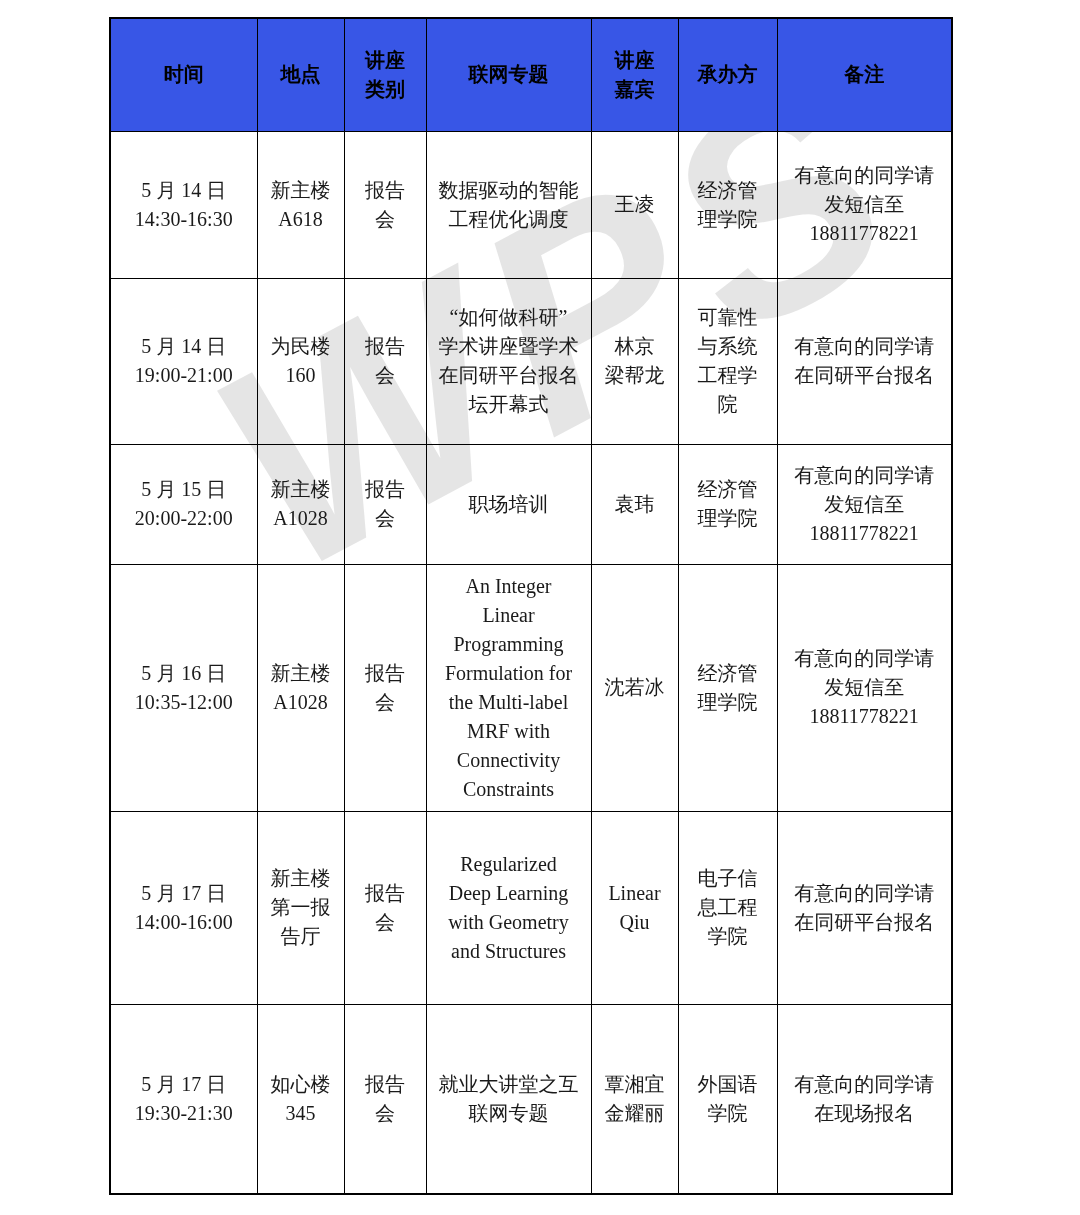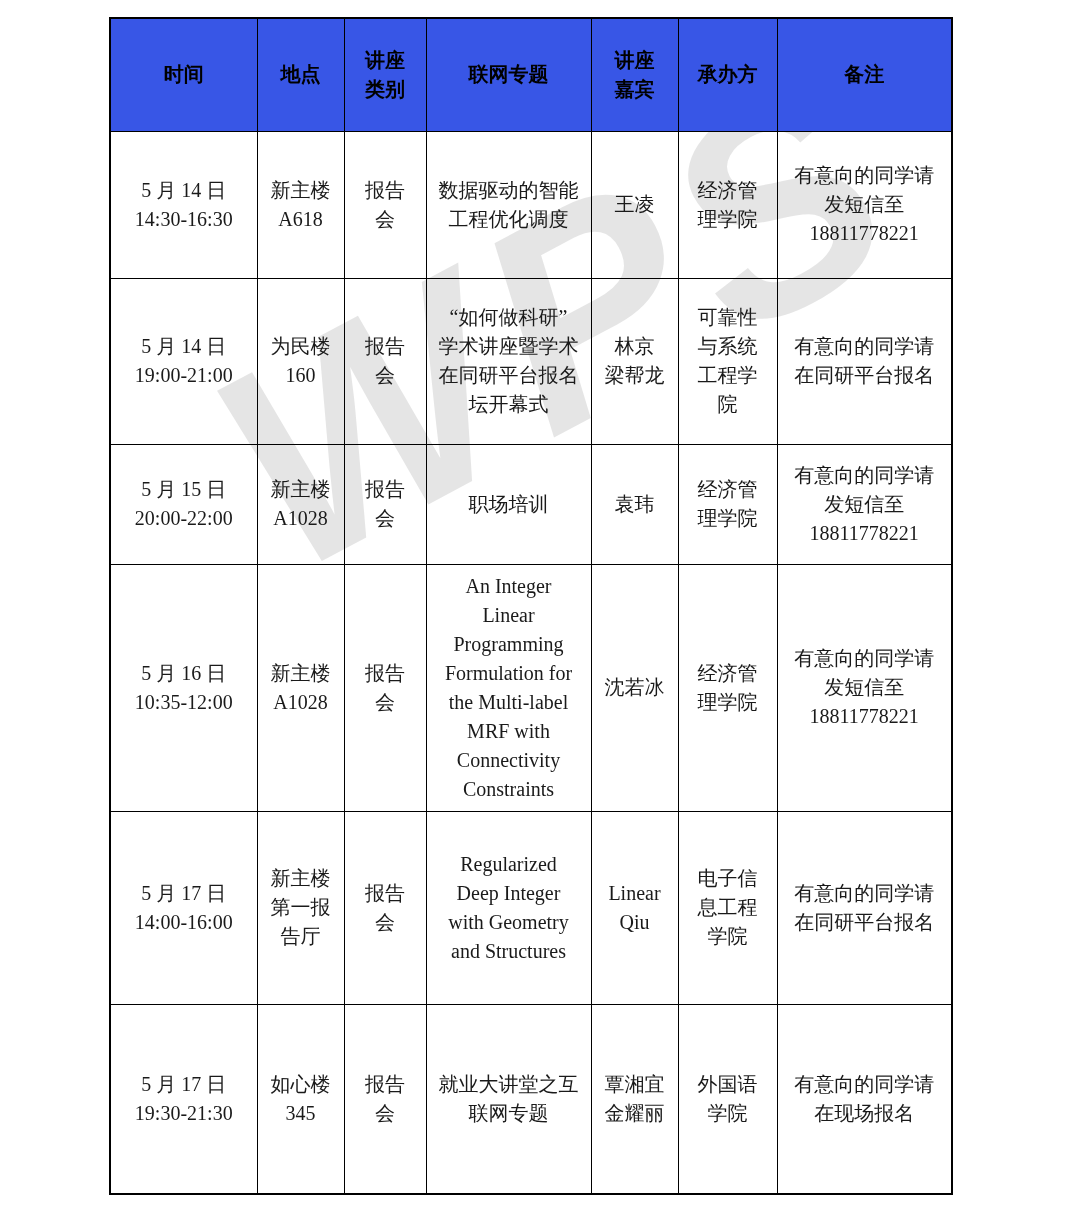--- a/index.html
+++ b/index.html
@@ -168,21 +168,21 @@
     </tr>
     <tr class="r4">
       <td>5 月 17 日
 14:00-16:00</td>
       <td>新主楼
 第一报
 告厅</td>
       <td>报告
 会</td>
       <td>Regularized
-Deep Integer
+Deep Learning
 with Geometry
 and Structures</td>
       <td>Linear
 Qiu</td>
       <td>电子信
 息工程
 学院</td>
       <td>有意向的同学请
 在同研平台报名</td>
     </tr>

